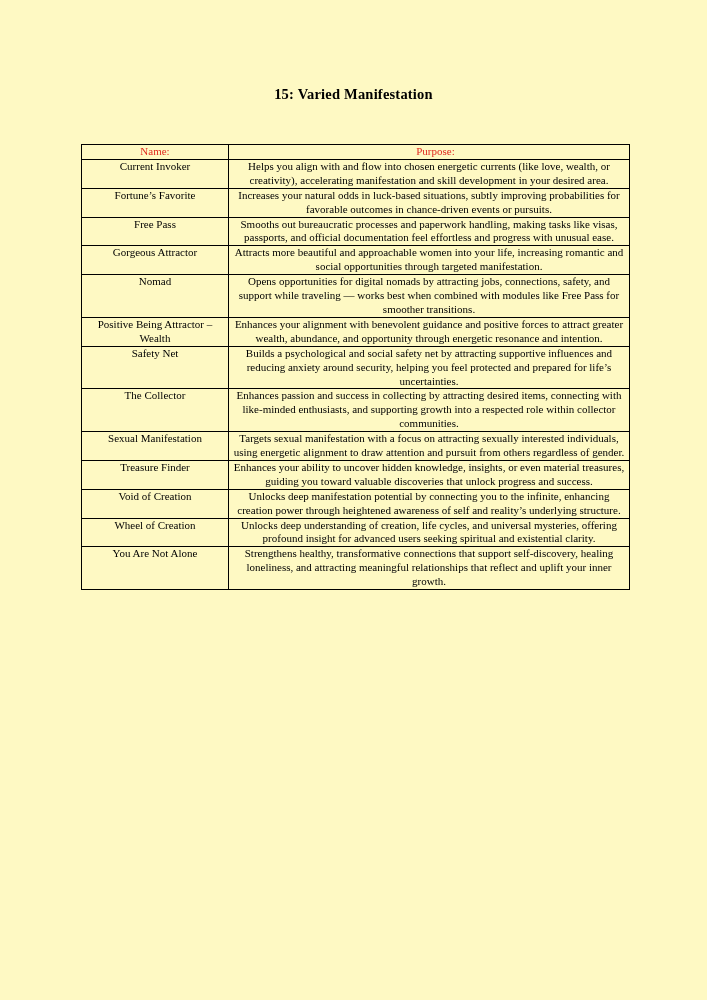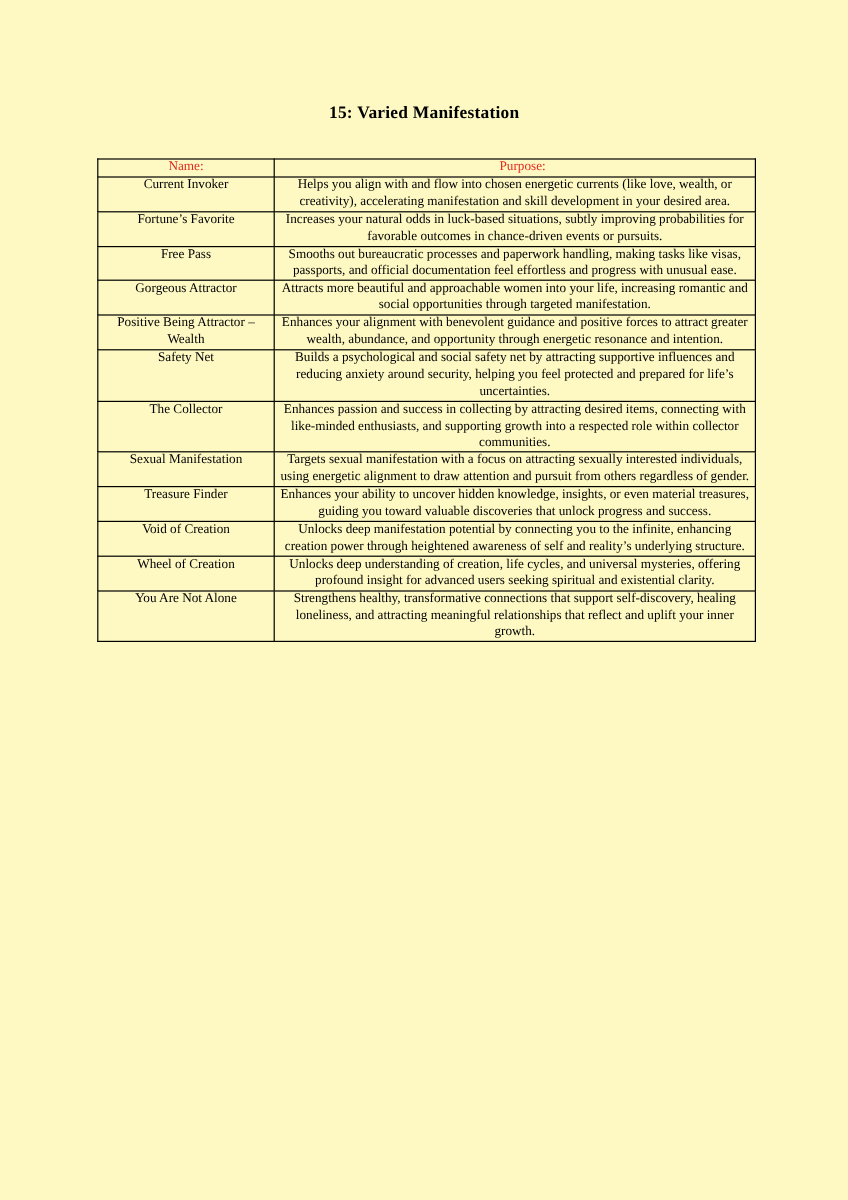--- a/index.html
+++ b/index.html
@@ -20,21 +20,21 @@
     padding-top: 86px;
     text-align: center;
     font-size: 14.5px;
     font-weight: bold;
     letter-spacing: 0.2px;
   }
   table.module-table {
     border-collapse: collapse;
     table-layout: fixed;
     margin-left: 81px;
-    margin-top: 29px;
+    margin-top: 41px;
     width: 548px;
   }
   table.module-table td, table.module-table th {
     border: 1px solid #000000;
     vertical-align: top;
     text-align: center;
     font-size: 11px;
     line-height: 13.9px;
     padding: 0 3px;
     overflow: hidden;
@@ -83,20 +83,24 @@
   <tr>
     <td class="name-cell">Free Pass</td>
     <td class="purpose-cell">Smooths out bureaucratic processes and paperwork handling, making tasks like visas, passports, and official documentation feel effortless and progress with unusual ease.</td>
   </tr>
 
   <tr>
     <td class="name-cell">Gorgeous Attractor</td>
     <td class="purpose-cell">Attracts more beautiful and approachable women into your life, increasing romantic and social opportunities through targeted manifestation.</td>
   </tr>
 
+  <tr>
+    <td class="name-cell">Nomad</td>
+    <td class="purpose-cell">Opens opportunities for digital nomads by attracting jobs, connections, safety, and support while traveling — works best when combined with modules like Free Pass for smoother transitions.</td>
+  </tr>
 
   <tr>
     <td class="name-cell">Positive Being Attractor – Wealth</td>
     <td class="purpose-cell">Enhances your alignment with benevolent guidance and positive forces to attract greater wealth, abundance, and opportunity through energetic resonance and intention.</td>
   </tr>
 
   <tr>
     <td class="name-cell">Safety Net</td>
     <td class="purpose-cell">Builds a psychological and social safety net by attracting supportive influences and reducing anxiety around security, helping you feel protected and prepared for life’s uncertainties.</td>
   </tr>

